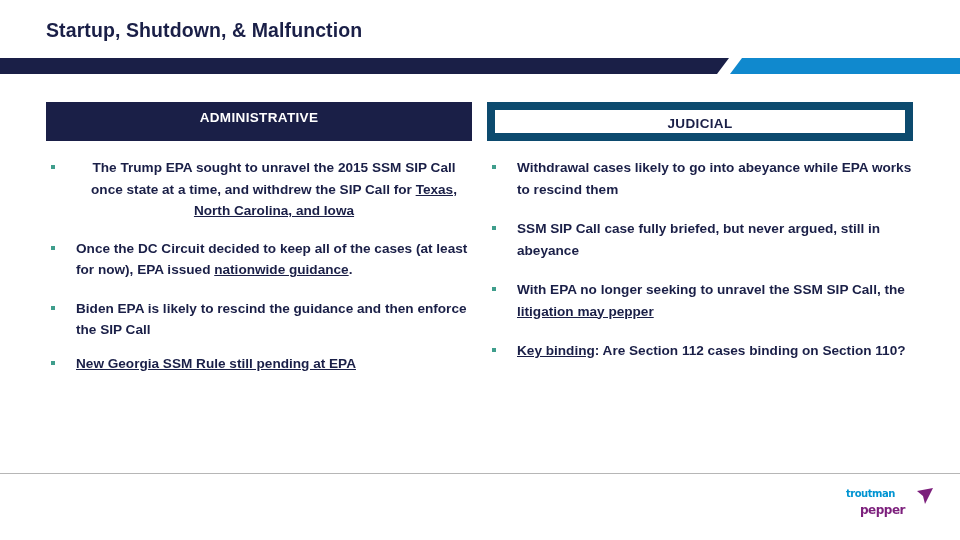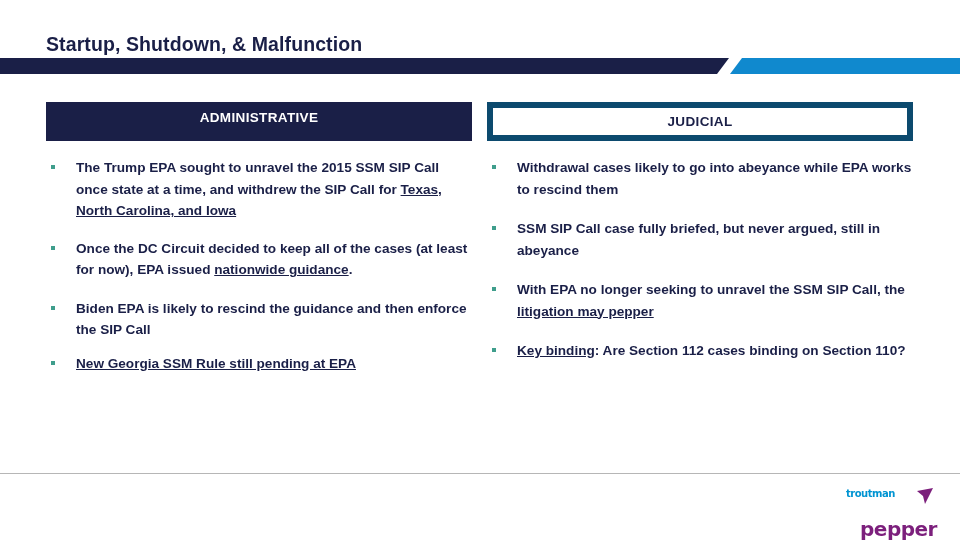--- a/index.html
+++ b/index.html
@@ -14,21 +14,21 @@
     overflow: hidden;
     font-family: "Liberation Sans", sans-serif;
     color: #1a1f47;
     -webkit-font-smoothing: antialiased;
   }
 
   
   .slide-title {
     position: absolute;
     left: 46px;
-    top: 33px;
+    top: 19px;
     font-size: 19.5px;
     font-weight: bold;
     letter-spacing: 0.1px;
     color: #1a1f47;
     white-space: nowrap;
   }
 
   
   .accent-band {
     position: absolute;
@@ -60,21 +60,21 @@
     letter-spacing: 0.35px;
   }
   .section-box.filled {
     background: #1a1f47;
     color: #ffffff;
     border: 2px solid #1a1f47;
   }
   .section-box.outlined {
     background: #ffffff;
     color: #1a1f47;
-    border: 6px solid #0c4a6e;
+    border: 8px solid #0c4a6e;
   }
 
   
   .bullets {
     margin: 0;
     padding: 0;
     list-style: none;
   }
   .bullet {
     position: relative;
@@ -85,21 +85,21 @@
     color: #1a1f47;
   }
   .bullet .dot {
     position: absolute;
     left: 5px;
     top: 8px;
     width: 4px;
     height: 4px;
     background: #3f9e8c;
   }
-  .col-left  .bullet:nth-child(1) { margin-top: 16px; }
+  .col-left  .bullet:nth-child(1) { margin-top: 16px; text-align: center; }
   .col-left  .bullet:nth-child(2) { margin-top: 16px; }
   .col-left  .bullet:nth-child(3) { margin-top: 17px; }
   .col-left  .bullet:nth-child(4) { margin-top: 12px; }
   .col-right .bullet:nth-child(1) { margin-top: 16px; }
   .col-right .bullet:nth-child(2) { margin-top: 18px; }
   .col-right .bullet:nth-child(3) { margin-top: 18px; }
   .col-right .bullet:nth-child(4) { margin-top: 18px; }
 
   .u { text-decoration: underline; }
 
@@ -128,22 +128,22 @@
   .logo-troutman {
     position: absolute;
     left: 0;
     top: 0;
     font-size: 10px;
     color: #0094d2;
   }
   .logo-pepper {
     position: absolute;
     left: 14px;
-    top: 30px;
-    font-size: 20px;
+    top: 15px;
+    font-size: 12px;
     color: #7c1f7c;
   }
   .logo-flag {
     position: absolute;
     left: 70px;
     top: -1px;
   }
 </style>
 </head>
 <body>

